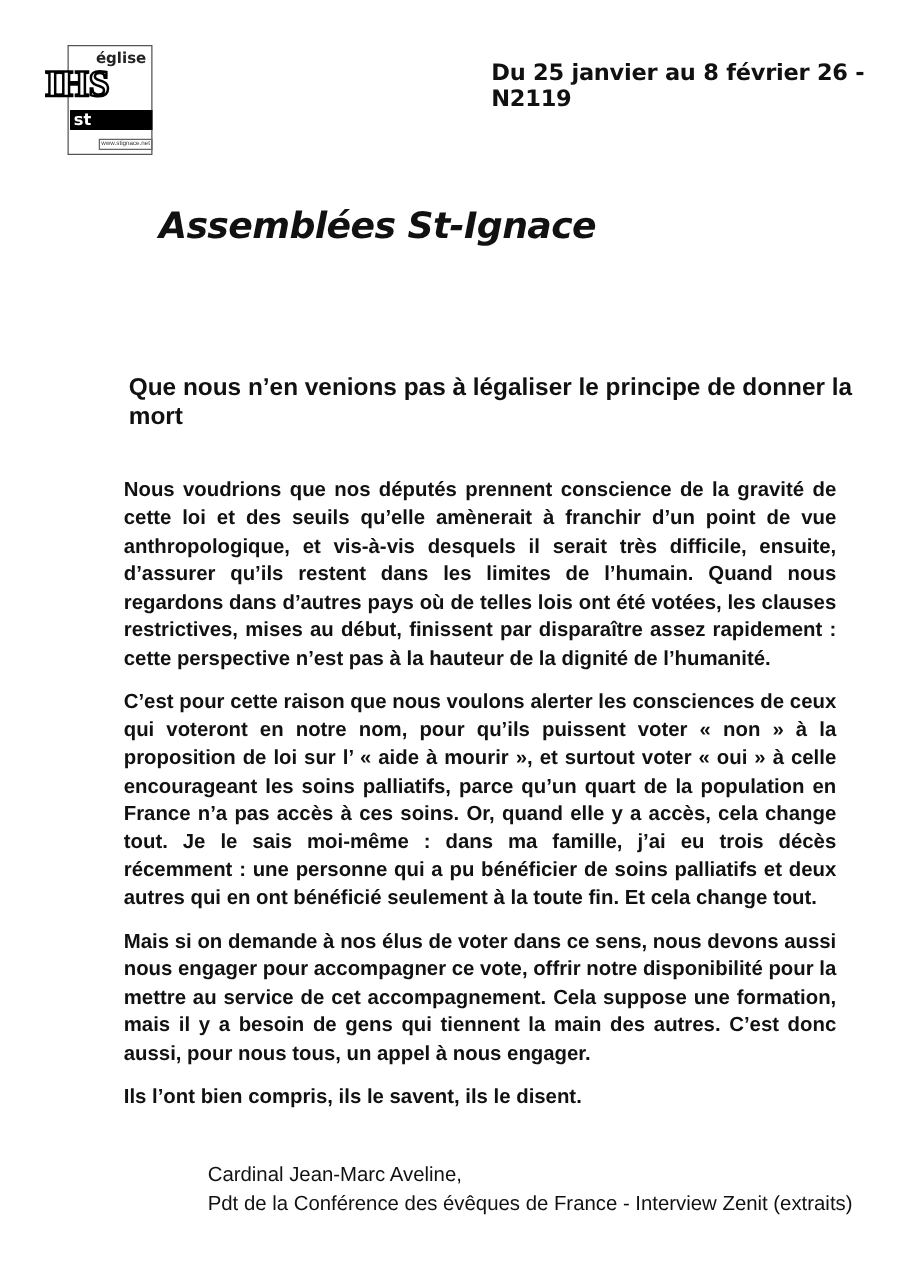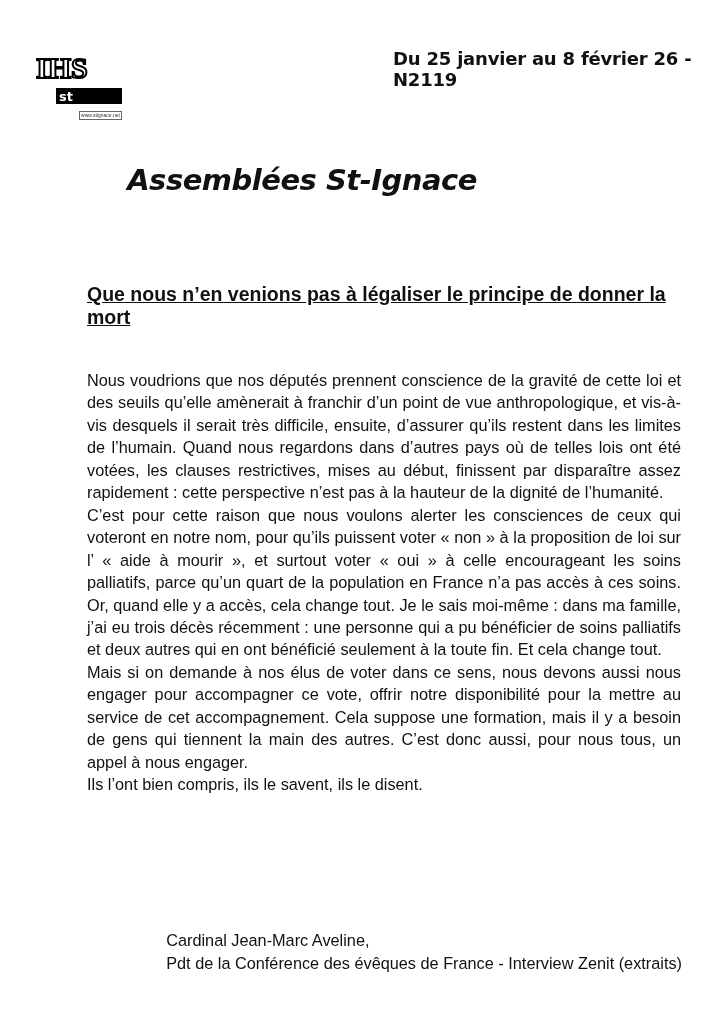--- a/index.html
+++ b/index.html
@@ -114,46 +114,50 @@
       position: absolute;
       left: 87px;
       top: 369px;
       width: 594px;
       font-size: 16.3px;
       line-height: 22.45px;
       text-align: justify;
       color: #111;
     }
     .article-body p {
-      margin: 0;
+      margin: 12px;
+      font-weight: bold;
     }
     .signature {
       position: absolute;
       right: 42px;
       top: 929px;
       text-align: left;
       font-size: 16.3px;
       line-height: 22.5px;
       color: #111;
     }
   </style>
 </head>
 <body>
 
 <div class="logo">
+  <div class="logo-frame">
+    <span class="logo-eglise">église</span>
+  </div>
   <span class="logo-ihs">IHS</span>
   <div class="logo-bar" style="left:24px;">st Ignace</div>
   <span class="logo-url">www.stignace.net</span>
 </div>
 
 <div class="issue-line">Du 25 janvier au 8 février 26 - N2119</div>
 
 <h1 class="main-title" style="margin:0;">Assemblées St-Ignace</h1>
 
-<h2 class="article-title" style="margin:0;text-decoration:underline;">Que nous n’en venions pas à légaliser le principe de donner la mort</h2>
+<h2 class="article-title" style="margin:16px;">Que nous n’en venions pas à légaliser le principe de donner la mort</h2>
 
 <div class="article-body">
   <p>Nous voudrions que nos députés prennent conscience de la gravité de cette loi et des seuils qu’elle amènerait à franchir d’un point de vue anthropologique, et vis-à-vis desquels il serait très difficile, ensuite, d’assurer qu’ils restent dans les limites de l’humain. Quand nous regardons dans d’autres pays où de telles lois ont été votées, les clauses restrictives, mises au début, finissent par disparaître assez rapidement : cette perspective n’est pas à la hauteur de la dignité de l’humanité.</p>
   <p>C’est pour cette raison que nous voulons alerter les consciences de ceux qui voteront en notre nom, pour qu’ils puissent voter « non » à la proposition de loi sur l’ « aide à mourir », et surtout voter « oui » à celle encourageant les soins palliatifs, parce qu’un quart de la population en France n’a pas accès à ces soins. Or, quand elle y a accès, cela change tout. Je le sais moi-même : dans ma famille, j’ai eu trois décès récemment : une personne qui a pu bénéficier de soins palliatifs et deux autres qui en ont bénéficié seulement à la toute fin. Et cela change tout.</p>
   <p>Mais si on demande à nos élus de voter dans ce sens, nous devons aussi nous engager pour accompagner ce vote, offrir notre disponibilité pour la mettre au service de cet accompagnement. Cela suppose une formation, mais il y a besoin de gens qui tiennent la main des autres. C’est donc aussi, pour nous tous, un appel à nous engager.</p>
   <p>Ils l’ont bien compris, ils le savent, ils le disent.</p>
 </div>
 
 <div class="signature">
   <div>Cardinal Jean-Marc Aveline,</div>

